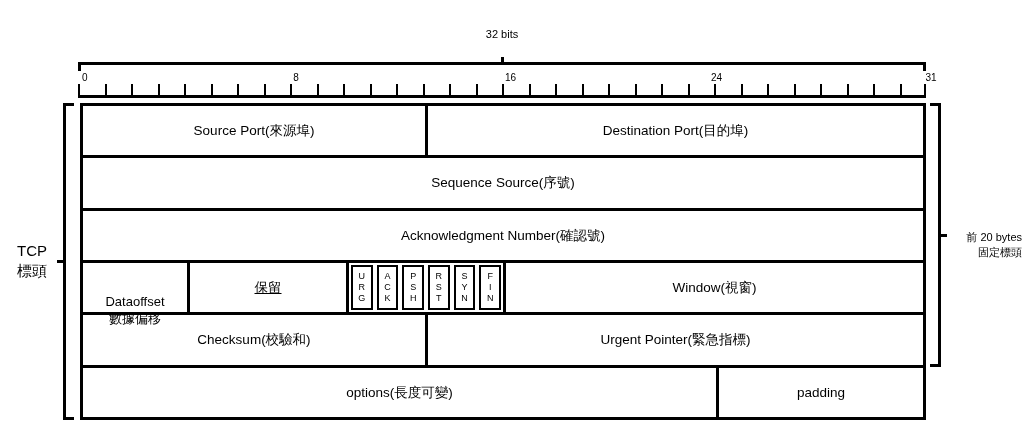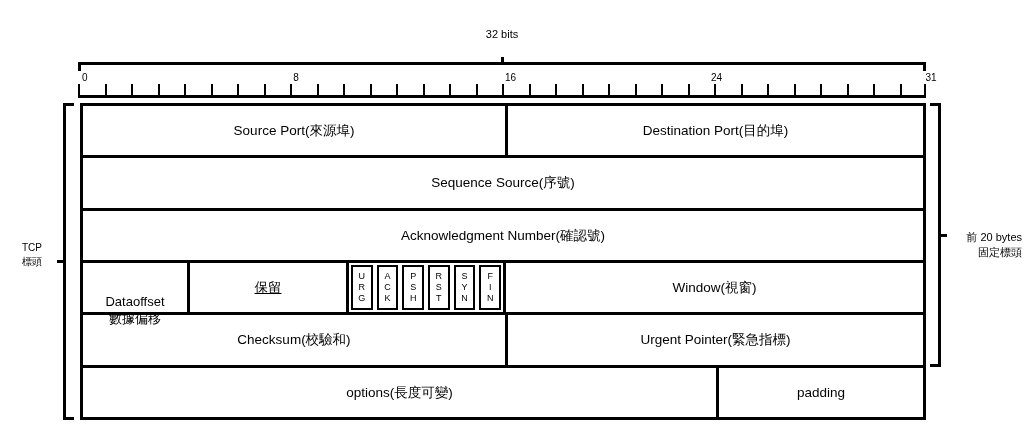--- a/index.html
+++ b/index.html
@@ -44,21 +44,21 @@
   }
   .t-row { flex:1; display:flex; border-top:3px solid #000; min-height:0; }
   .t-row:first-child { border-top:none; }
   .cell {
     display:flex; align-items:center; justify-content:center;
     font-size:13.5px; line-height:1.3; text-align:center;
     border-left:3px solid #000; box-sizing:border-box; min-width:0;
   }
   .cell:first-child { border-left:none; }
   .grow { flex:1; }
-  .w-half   { width:422px; }
+  .w-half   { width:342px; }
   .w-doff   { width:104px; font-size:13px;margin-top:47px; }
   .w-resv   { width:159px;text-decoration:underline; }
   .w-opts   { width:633px; }
 
   .flags {
     width:157px; border-left:3px solid #000; box-sizing:border-box;
     display:flex; align-items:stretch; padding:2px 0;
   }
   .flag {
     flex:1; margin:0 2px; border:2.5px solid #000; box-sizing:border-box;
@@ -70,21 +70,21 @@
   .left-bracket {
     position:absolute; left:63px; top:103px; width:11px; height:317px;
     border-left:3px solid #000; border-top:3px solid #000; border-bottom:3px solid #000;
     box-sizing:border-box;
   }
   .left-bracket .mid-tick {
     position:absolute; left:-9px; top:calc(50% - 1.5px); width:9px; height:3px; background:#000;
   }
   .left-label {
     position:absolute; left:8px; top:241px; width:48px;
-    text-align:center; font-size:10px; line-height:1.35; color:#000;
+    text-align:center; font-size:15px; line-height:1.35; color:#000;
   }
 
   
   .right-bracket {
     position:absolute; left:930px; top:103px; width:11px; height:264px;
     border-right:3px solid #000; border-top:3px solid #000; border-bottom:3px solid #000;
     box-sizing:border-box;
   }
   .right-bracket .mid-tick {
     position:absolute; right:-9px; top:calc(50% - 1.5px); width:9px; height:3px; background:#000;

